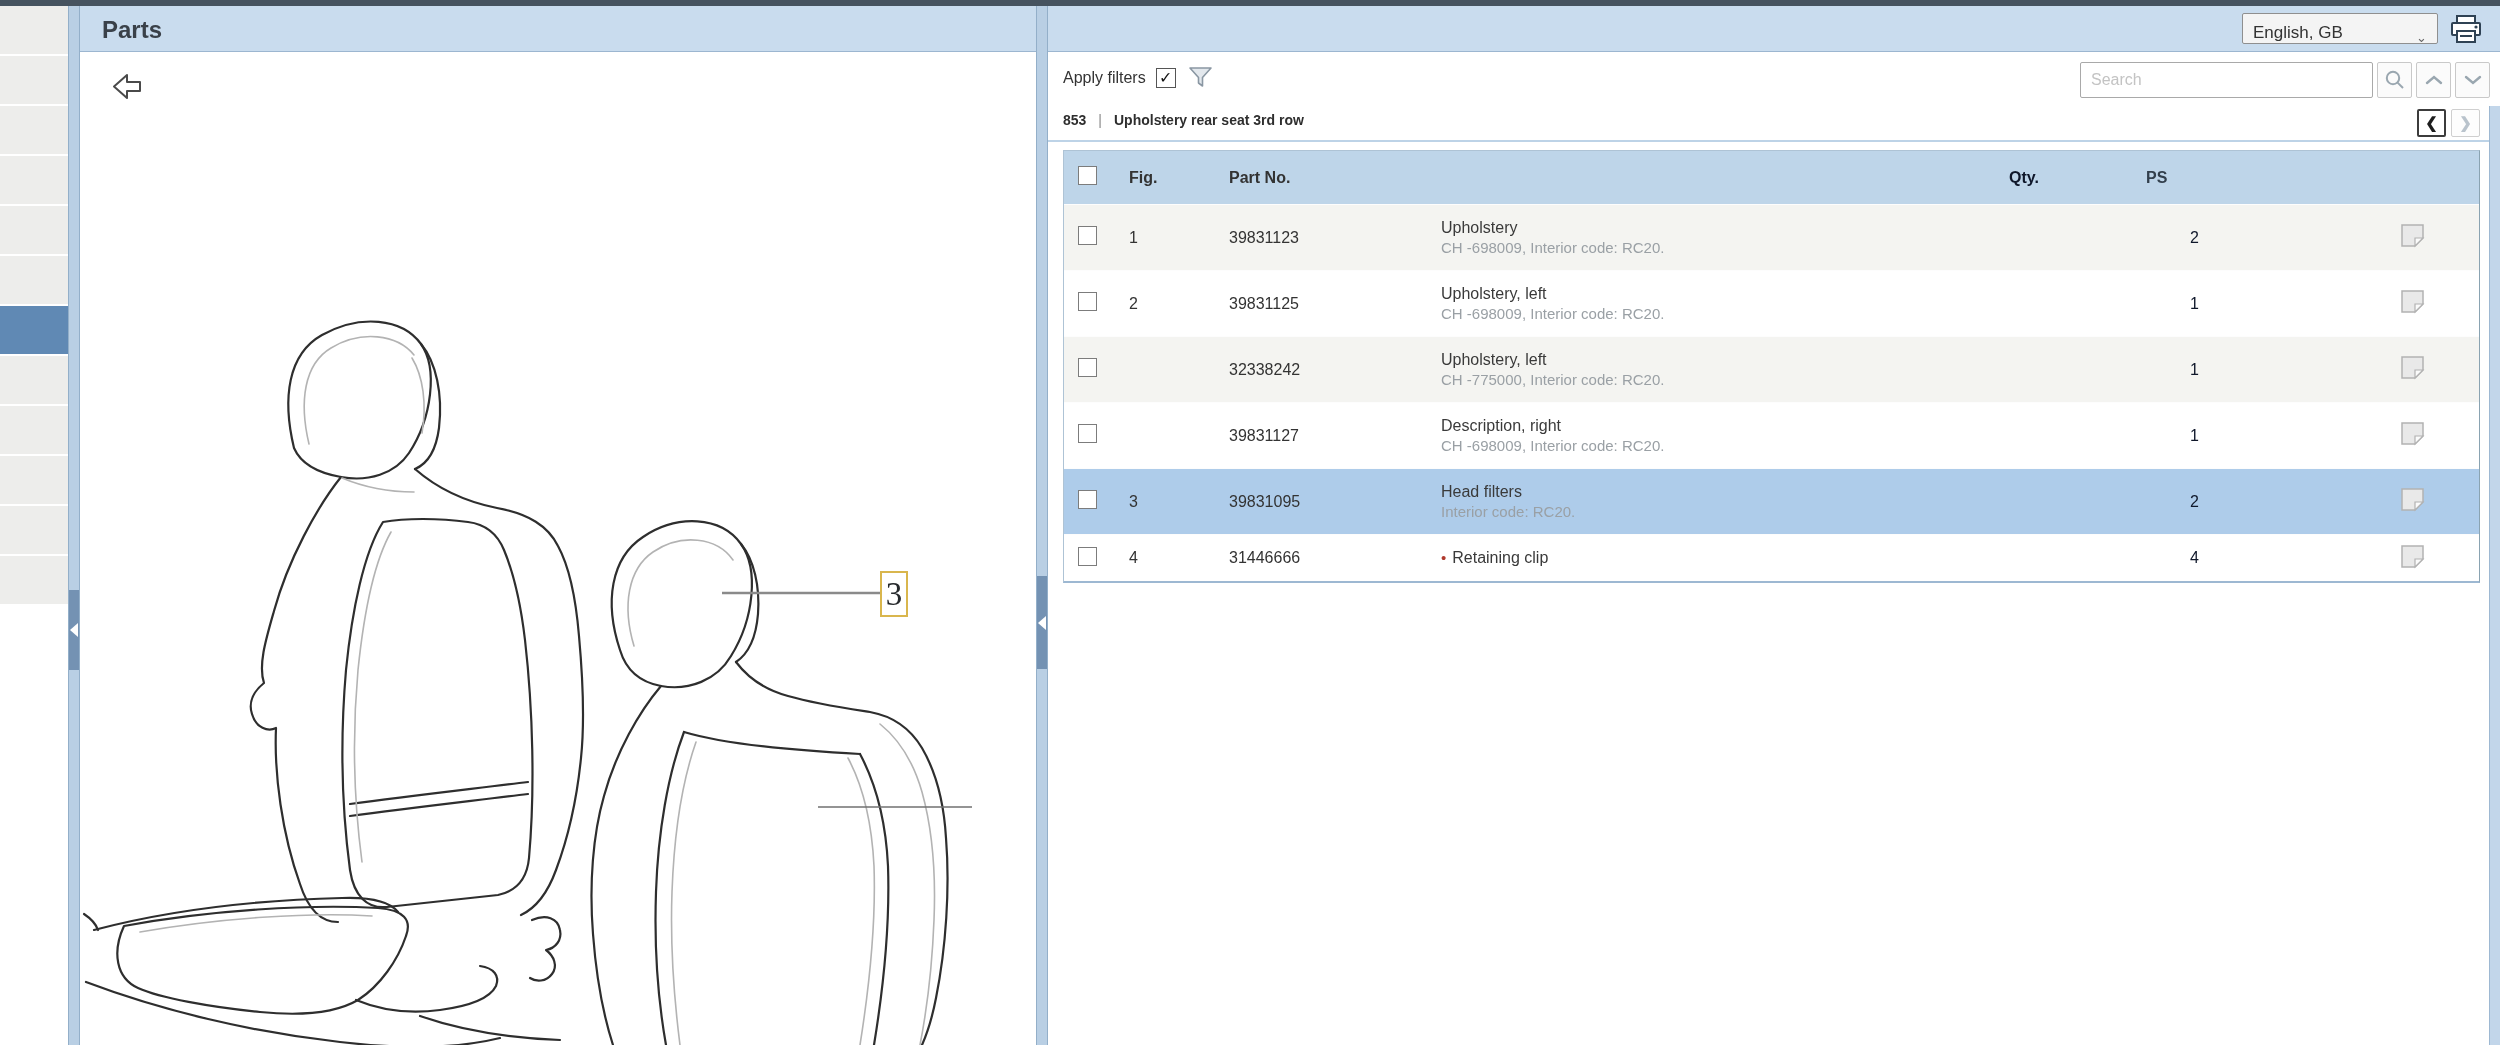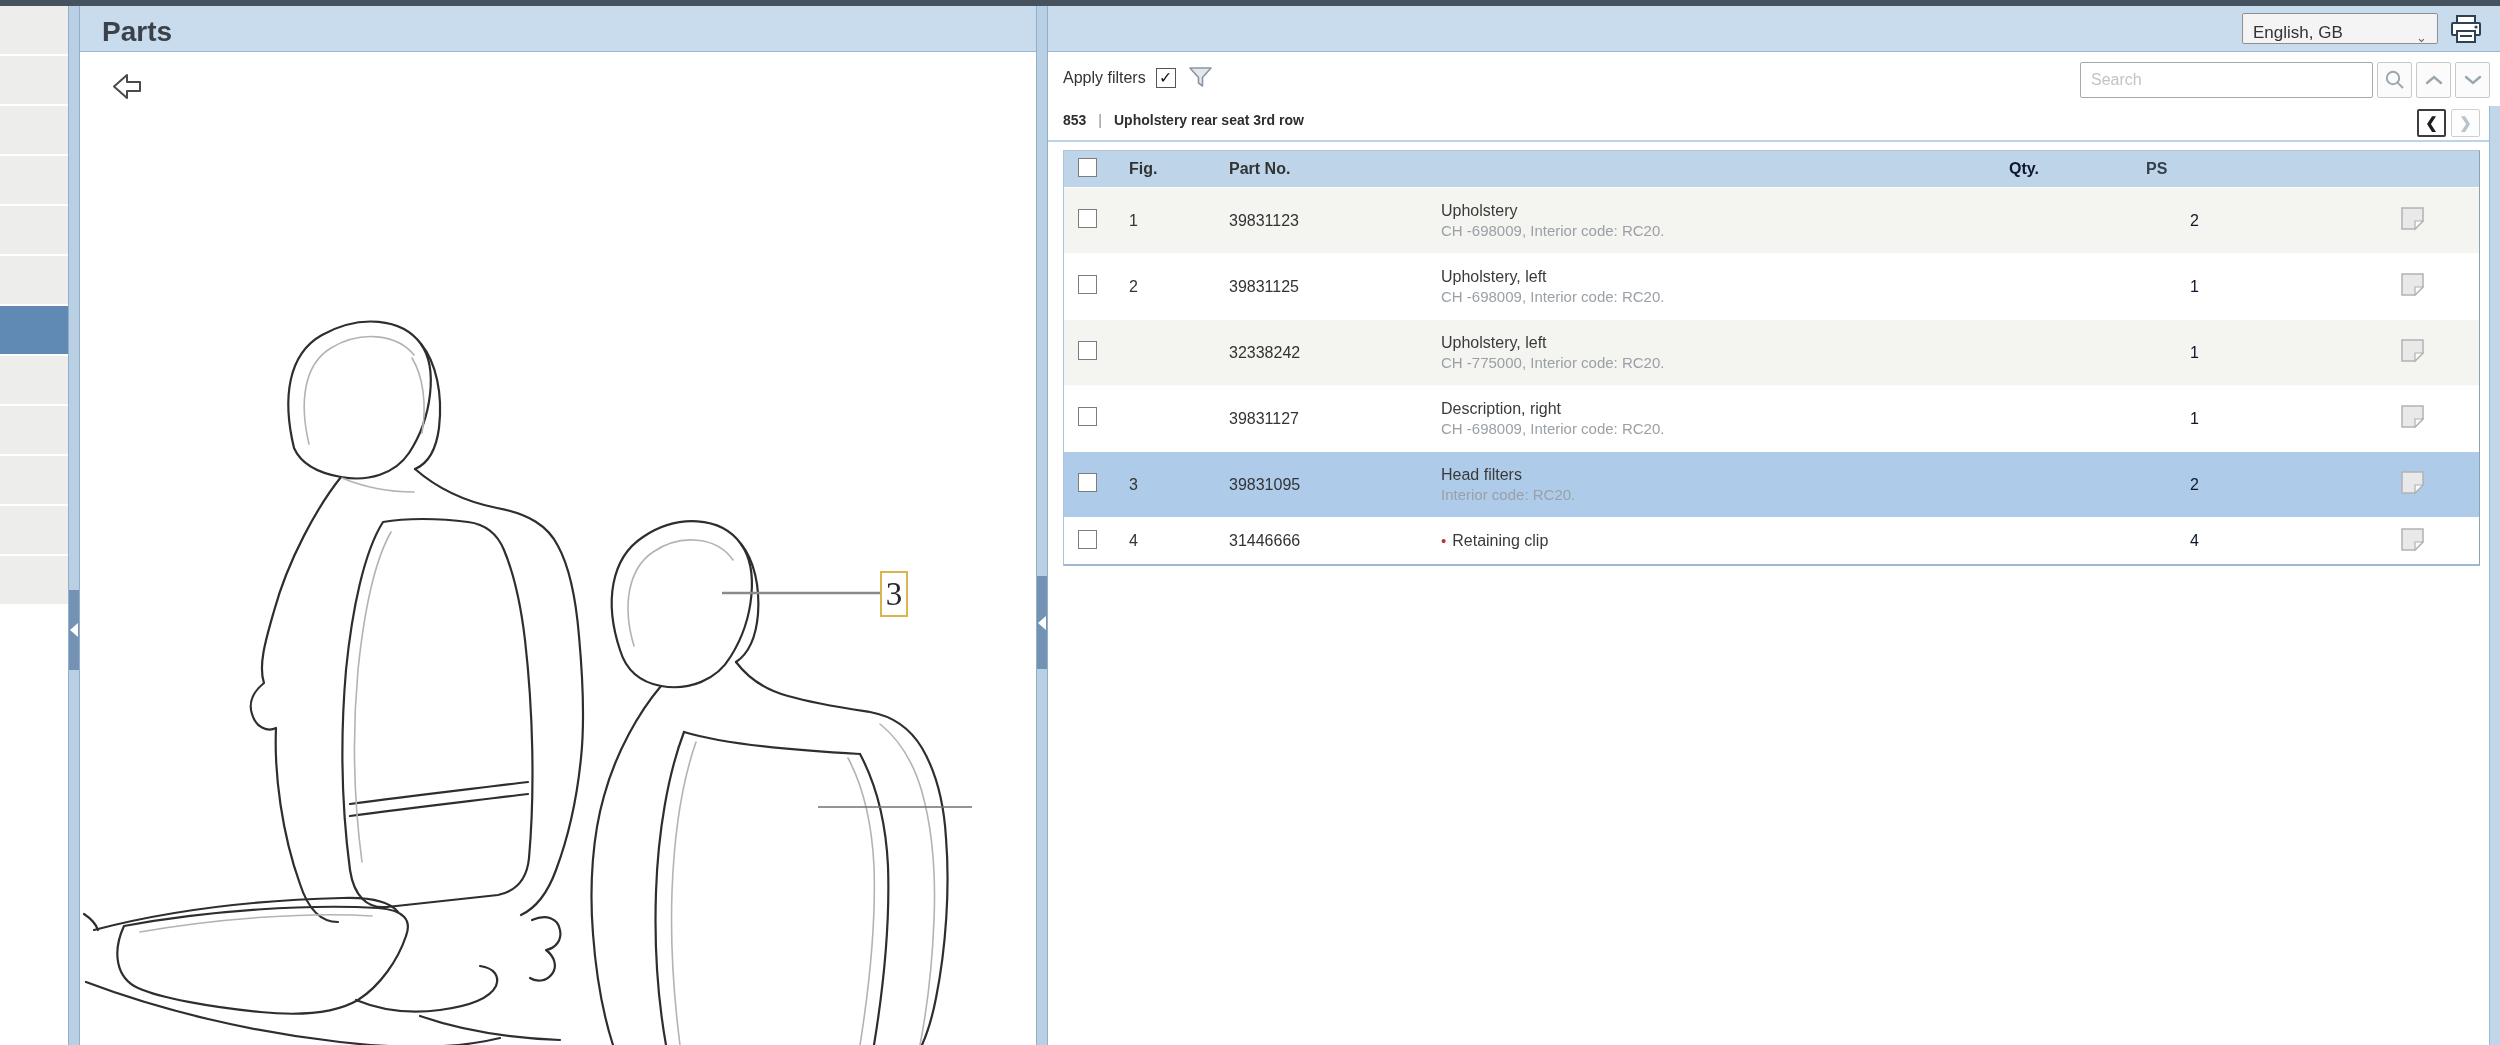--- a/index.html
+++ b/index.html
@@ -25,21 +25,21 @@
   #splitter1{left:68px;}
   #splitter1 .handle{top:584px;height:80px;}
   #splitter2{left:1036px;}
   #splitter2 .handle{top:570px;height:93px;}
 
   
   .main{position:absolute;left:80px;top:6px;width:2420px;height:1039px;}
 
   
   .parts-bar{position:relative;height:46px;background:#c9dcee;border-bottom:1px solid #9cb6d0;box-sizing:border-box;}
-  .parts-title{position:absolute;left:22px;top:10px;font-size:28px;font-weight:700;color:#3a4149;}
+  .parts-title{position:absolute;left:22px;top:10px;font-size:24px;font-weight:700;color:#3a4149;}
   .lang-select{position:absolute;right:62px;top:7px;width:196px;height:31px;background:#f4f4f4;
     border:1px solid #8f8f8f;border-radius:2px;box-sizing:border-box;cursor:pointer;
     display:flex;align-items:flex-end;justify-content:space-between;padding:0 10px;}
   .lang-select .lang-text{font-size:17px;color:#333;}
   .lang-select .chev{font-size:13px;color:#666;line-height:10px;}
   .print-btn{position:absolute;right:16px;top:6px;width:36px;height:34px;border:none;background:transparent;
     cursor:pointer;padding:0;display:flex;align-items:center;justify-content:center;}
 
   
   .content{position:absolute;left:0;top:46px;right:0;bottom:0;}
@@ -83,21 +83,21 @@
   .section-heading .code{font-weight:700;}
   .section-heading .sep{margin:0 12px;color:#8a8a8a;font-weight:400;}
   .section-heading .name{font-weight:700;}
 
   .panel-topline{position:absolute;left:0;right:10px;top:88px;height:2px;background:#bdd3e7;}
 
   
   .parts-table{position:absolute;left:15px;top:98px;width:1417px;box-sizing:border-box;
     border:1px solid #aec3d5;border-right:1px solid #8aa3b2;border-bottom:2px solid #9db8d2;background:#fff;}
   .t-row{display:grid;grid-template-columns:52px 100px 205px 650px 160px auto;align-items:center;}
-  .t-head{height:36px;background:#bed5e9;}
+  .t-head{height:53px;background:#bed5e9;}
   .t-head .hcell{font-size:16px;font-weight:700;color:#323f4c;}
   .t-row .c-cb{padding-left:14px;}
   .t-row .c-fig{padding-left:13px;font-size:16px;color:#333;}
   .t-row .c-part{padding-left:13px;font-size:16px;color:#333;}
   .t-row .c-desc{padding-left:20px;}
   .t-row .c-qty{text-align:right;padding-right:32px;font-size:16px;color:#0f172a;}
   .t-row .c-ps{padding-left:75px;}
   .body-row{height:65px;border-top:1px solid #fdfdfd;cursor:pointer;}
   .body-row.single{height:46px;}
   .body-row.odd{background:#f4f4f1;}

